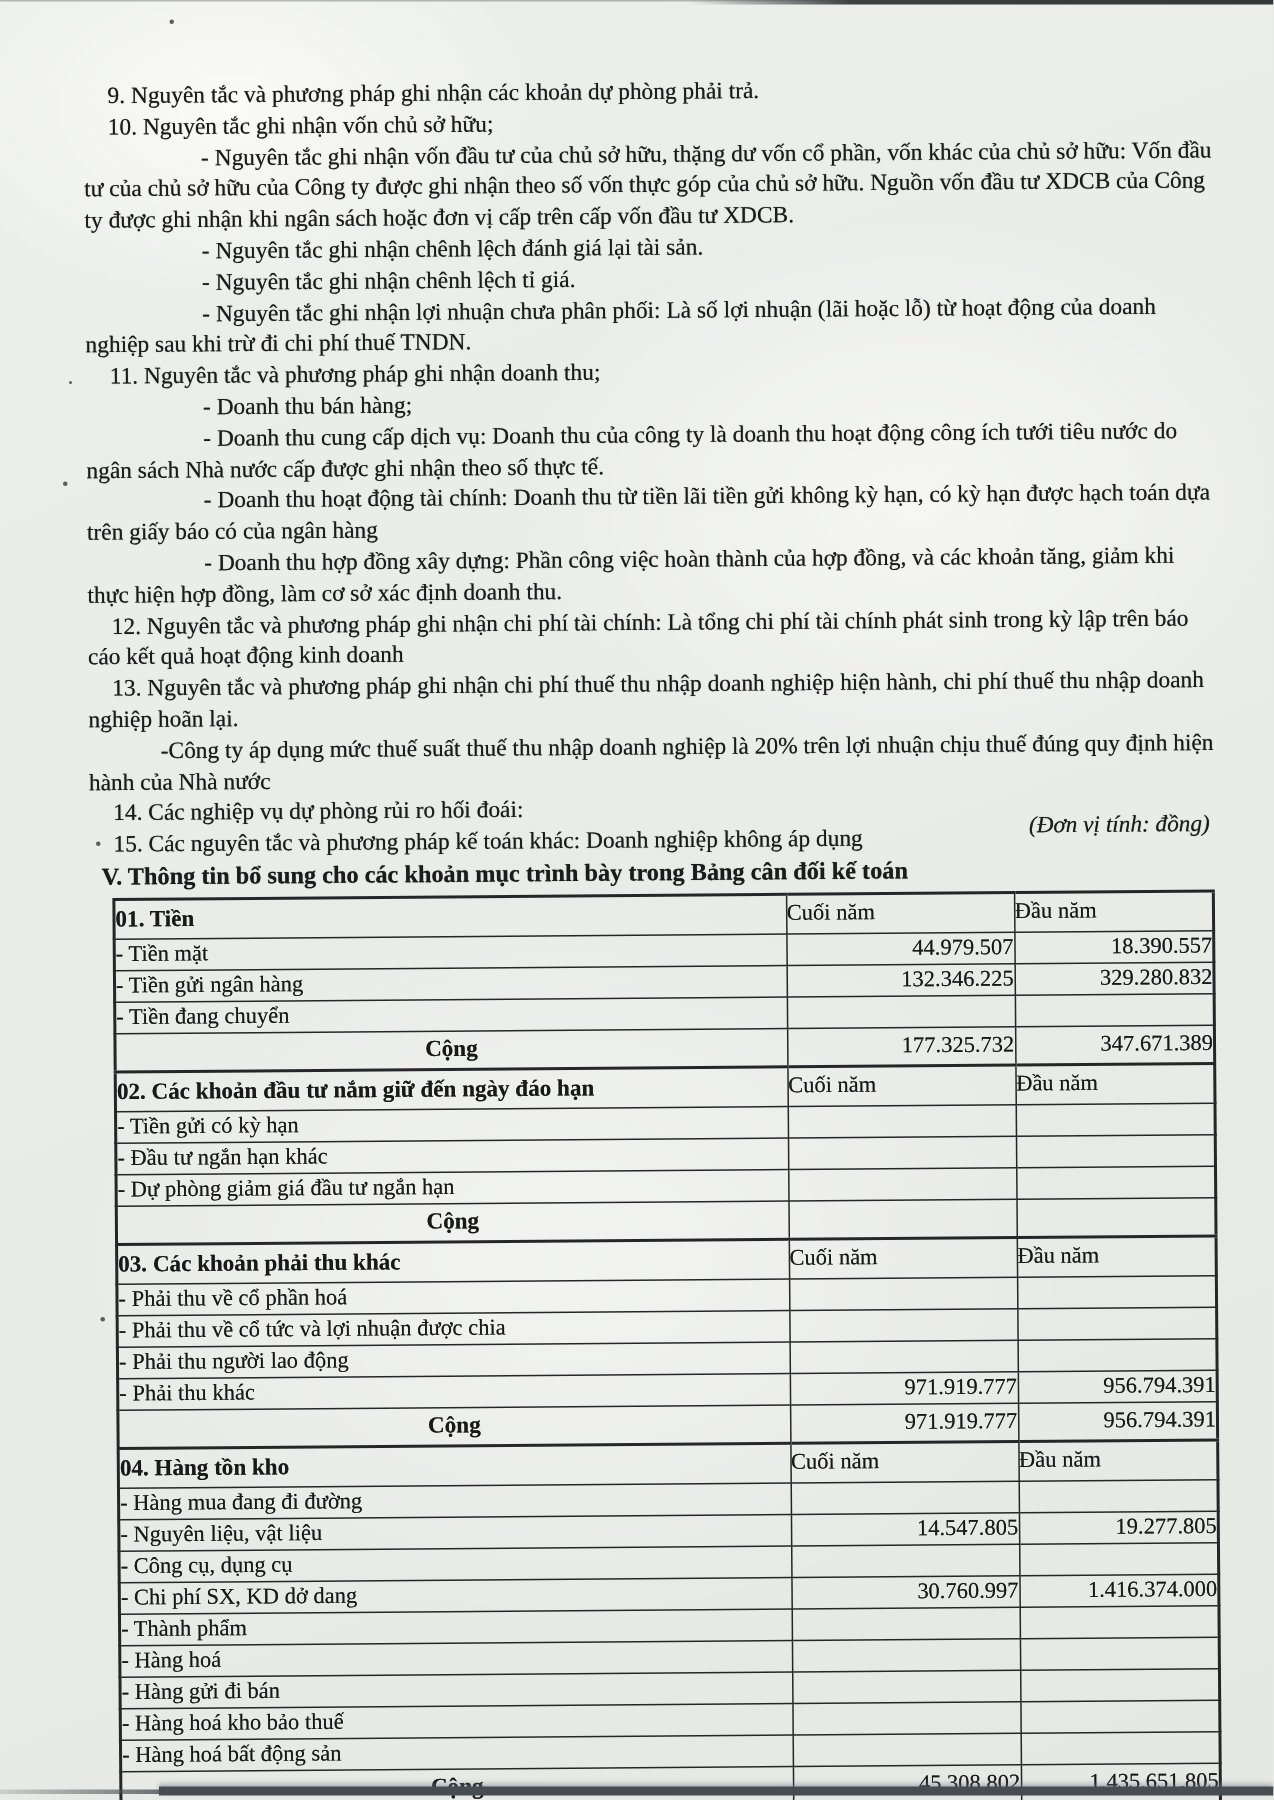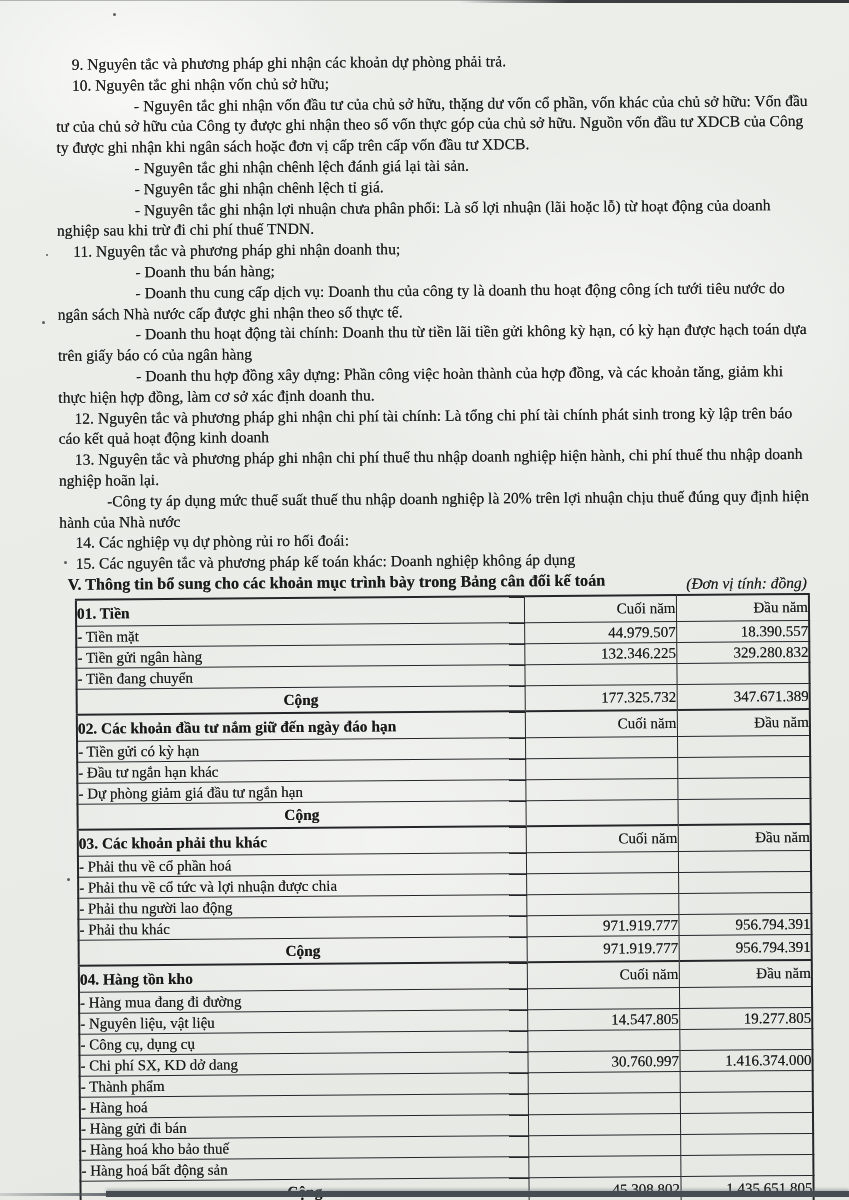--- a/index.html
+++ b/index.html
@@ -25,41 +25,41 @@
     font-size:15.6px;line-height:20.8px;
     text-shadow:0 0 .5px rgba(25,25,25,.75);
   }
   .para{margin:0;}
   .para.num{text-indent:16px;}
   .para.sub{text-indent:78px;}
   .para.sub2{text-indent:48px;}
   .para.heading{font-weight:bold;text-indent:8px;font-size:16.2px;}
 
   #unit-note{
-    position:absolute;top:577px;right:42px;
+    position:absolute;top:544px;right:42px;
     font-style:italic;font-size:15.5px;color:#1b1b1b;
     text-shadow:0 0 .5px rgba(25,25,25,.7);
   }
 
   #fin-table{
     position:absolute;left:75px;top:596px;width:733px;
     border-collapse:collapse;table-layout:fixed;
     font-size:15px;color:#191919;
     text-shadow:0 0 .4px rgba(25,25,25,.7);
   }
   #fin-table col.c-label{width:448px;}
   #fin-table col.c-end{width:152px;}
   #fin-table col.c-start{width:133px;}
   #fin-table{border:2px solid #26262a;}
   #fin-table td{border:1px solid #26262a;overflow:hidden;white-space:nowrap;padding:0;}
   #fin-table tr.hdr td{height:25px;border-top-width:2px;}
   #fin-table tr.item td{height:20px;}
   #fin-table tr.cong td{height:24px;}
   td.title{font-weight:bold;padding-left:9px;font-size:15.4px;}
-  td.colh{text-align:right;}
+  td.colh{text-align:left;}
   td.label{padding-left:8px;}
   td.num{text-align:right;padding-right:8px;}
   tr.cong td.num{font-weight:normal;}
   td.congl{text-align:center;font-weight:bold;font-size:15.4px;}
 
   
   .edge-top-thin{position:absolute;top:0;left:0;width:100%;height:1px;background:rgba(90,92,90,.4);}
   .edge-top-dark{position:absolute;top:0;right:0;width:390px;height:3px;
     background:linear-gradient(to right,transparent,#3d4043 28%,#33373a);}
   .edge-bottom{position:absolute;top:1191px;left:106px;right:0;height:6px;background:#454c52;

